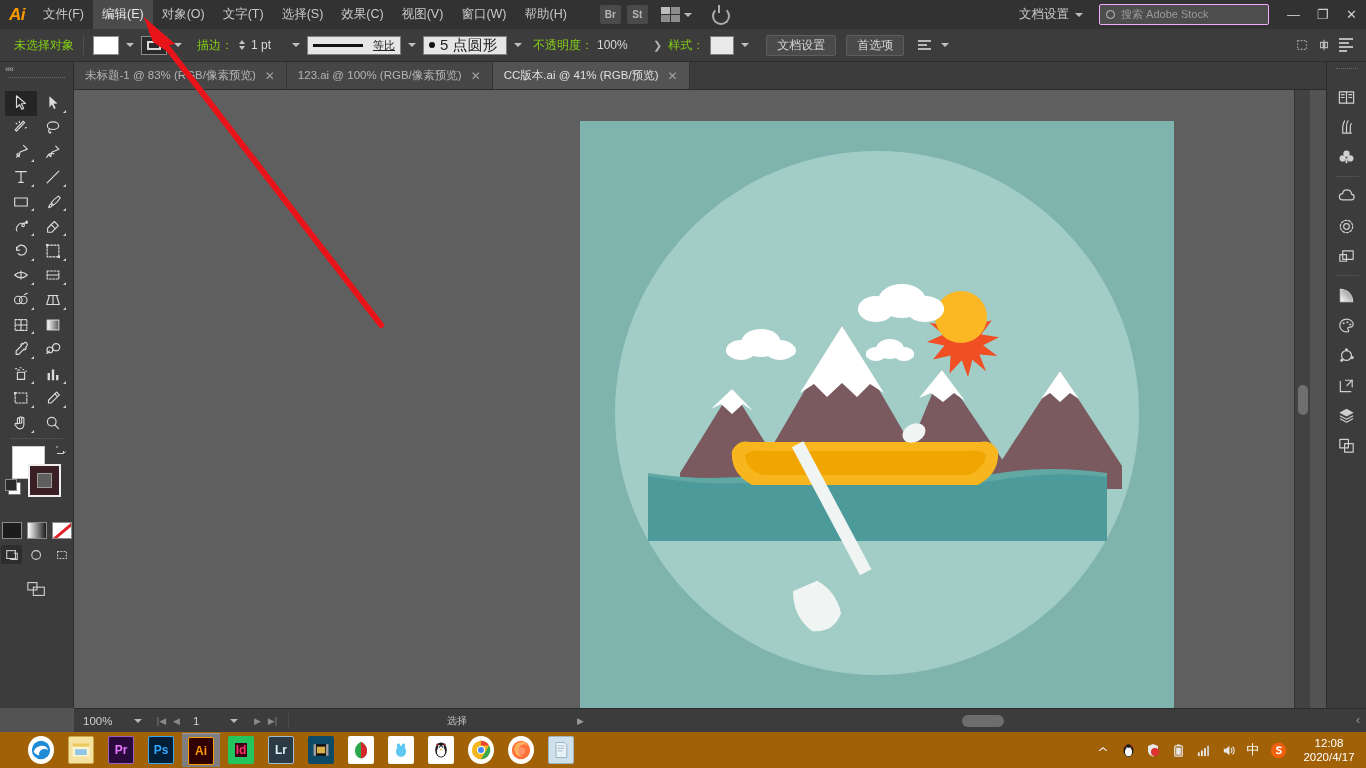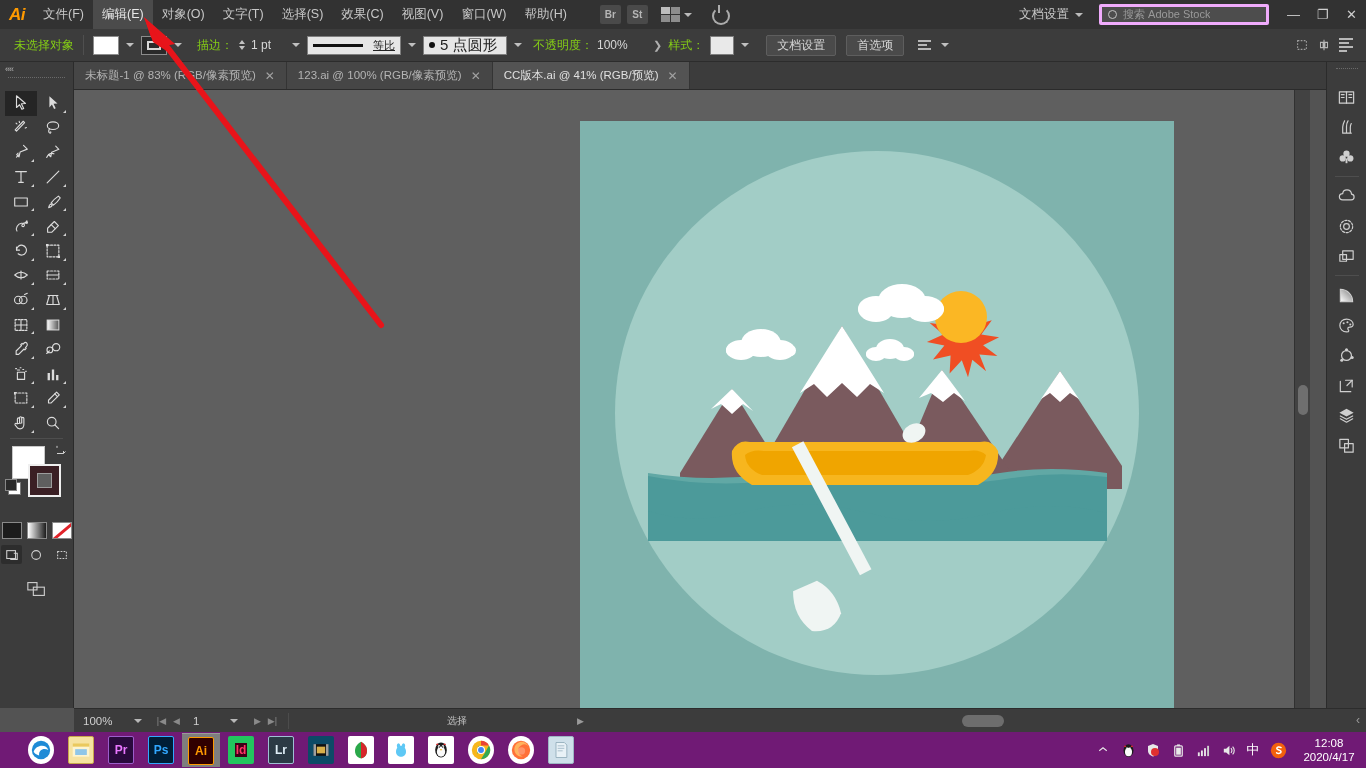--- a/index.html
+++ b/index.html
@@ -51,21 +51,21 @@
   }
   .mb-right { margin-left: auto; display: flex; align-items: center; height: 29px; }
   .workspace-sel {
     display: flex; align-items: center; gap: 6px; padding: 0 10px;
     color: #c9c9c9; font-size: 12.5px; height: 21px;
   }
   .chev { width: 0; height: 0; border-left: 4px solid transparent; border-right: 4px solid transparent;
           border-top: 4px solid #bbb; }
   .stock-search {
     display: flex; align-items: center; gap: 6px; height: 21px; width: 170px;
-    background: #4d4d4d; border: 3px solid #f0abfc; border-radius: 2px; padding: 0 6px;
+    background: #4d4d4d; border: 1px solid #f0abfc; border-radius: 2px; padding: 0 6px;
     margin-left: 6px;
   }
   .stock-search .mag {
     width: 9px; height: 9px; border: 1.4px solid #c3c3c3; border-radius: 50%; position: relative; flex: none;
   }
   .stock-search .mag::after { content:""; position:absolute; right:-4px; bottom:-3px; width:5px; height:1.4px;
     background:#c3c3c3; transform: rotate(45deg); }
   .stock-search span { color: #9a9a9a; font-size: 11px; white-space: nowrap; overflow: hidden; }
   .winbtns { display: flex; align-items: center; margin-left: 10px; }
   .winbtn { width: 29px; height: 29px; display: flex; align-items: center; justify-content: center;
@@ -268,21 +268,21 @@
     display: flex; align-items: center;
   }
   .hs-thumb {
     position: absolute; left: 348px; top: 6px; width: 42px; height: 12px;
     background: #6d6d6d; border-radius: 6px;
   }
 
   
   .taskbar {
     position: absolute; left: 0; top: 732px; width: 1366px; height: 36px;
-    background: #701a75;
+    background: #a16207;
     display: flex; align-items: center;
   }
   .tb-apps { display: flex; align-items: center; height: 36px; padding-left: 22px; gap: 2px; }
   .tapp {
     width: 38px; height: 34px; display: flex; align-items: center; justify-content: center;
     position: relative; cursor: default;
   }
   .tapp.active { background: #7e7e7e; border-top: 1px solid #9a9a9a; }
   .ticon { width: 26px; height: 28px; border-radius: 2px; display: flex; align-items: center;
            justify-content: center; font-size: 12px; font-weight: bold; font-family: "Liberation Sans", sans-serif; }

